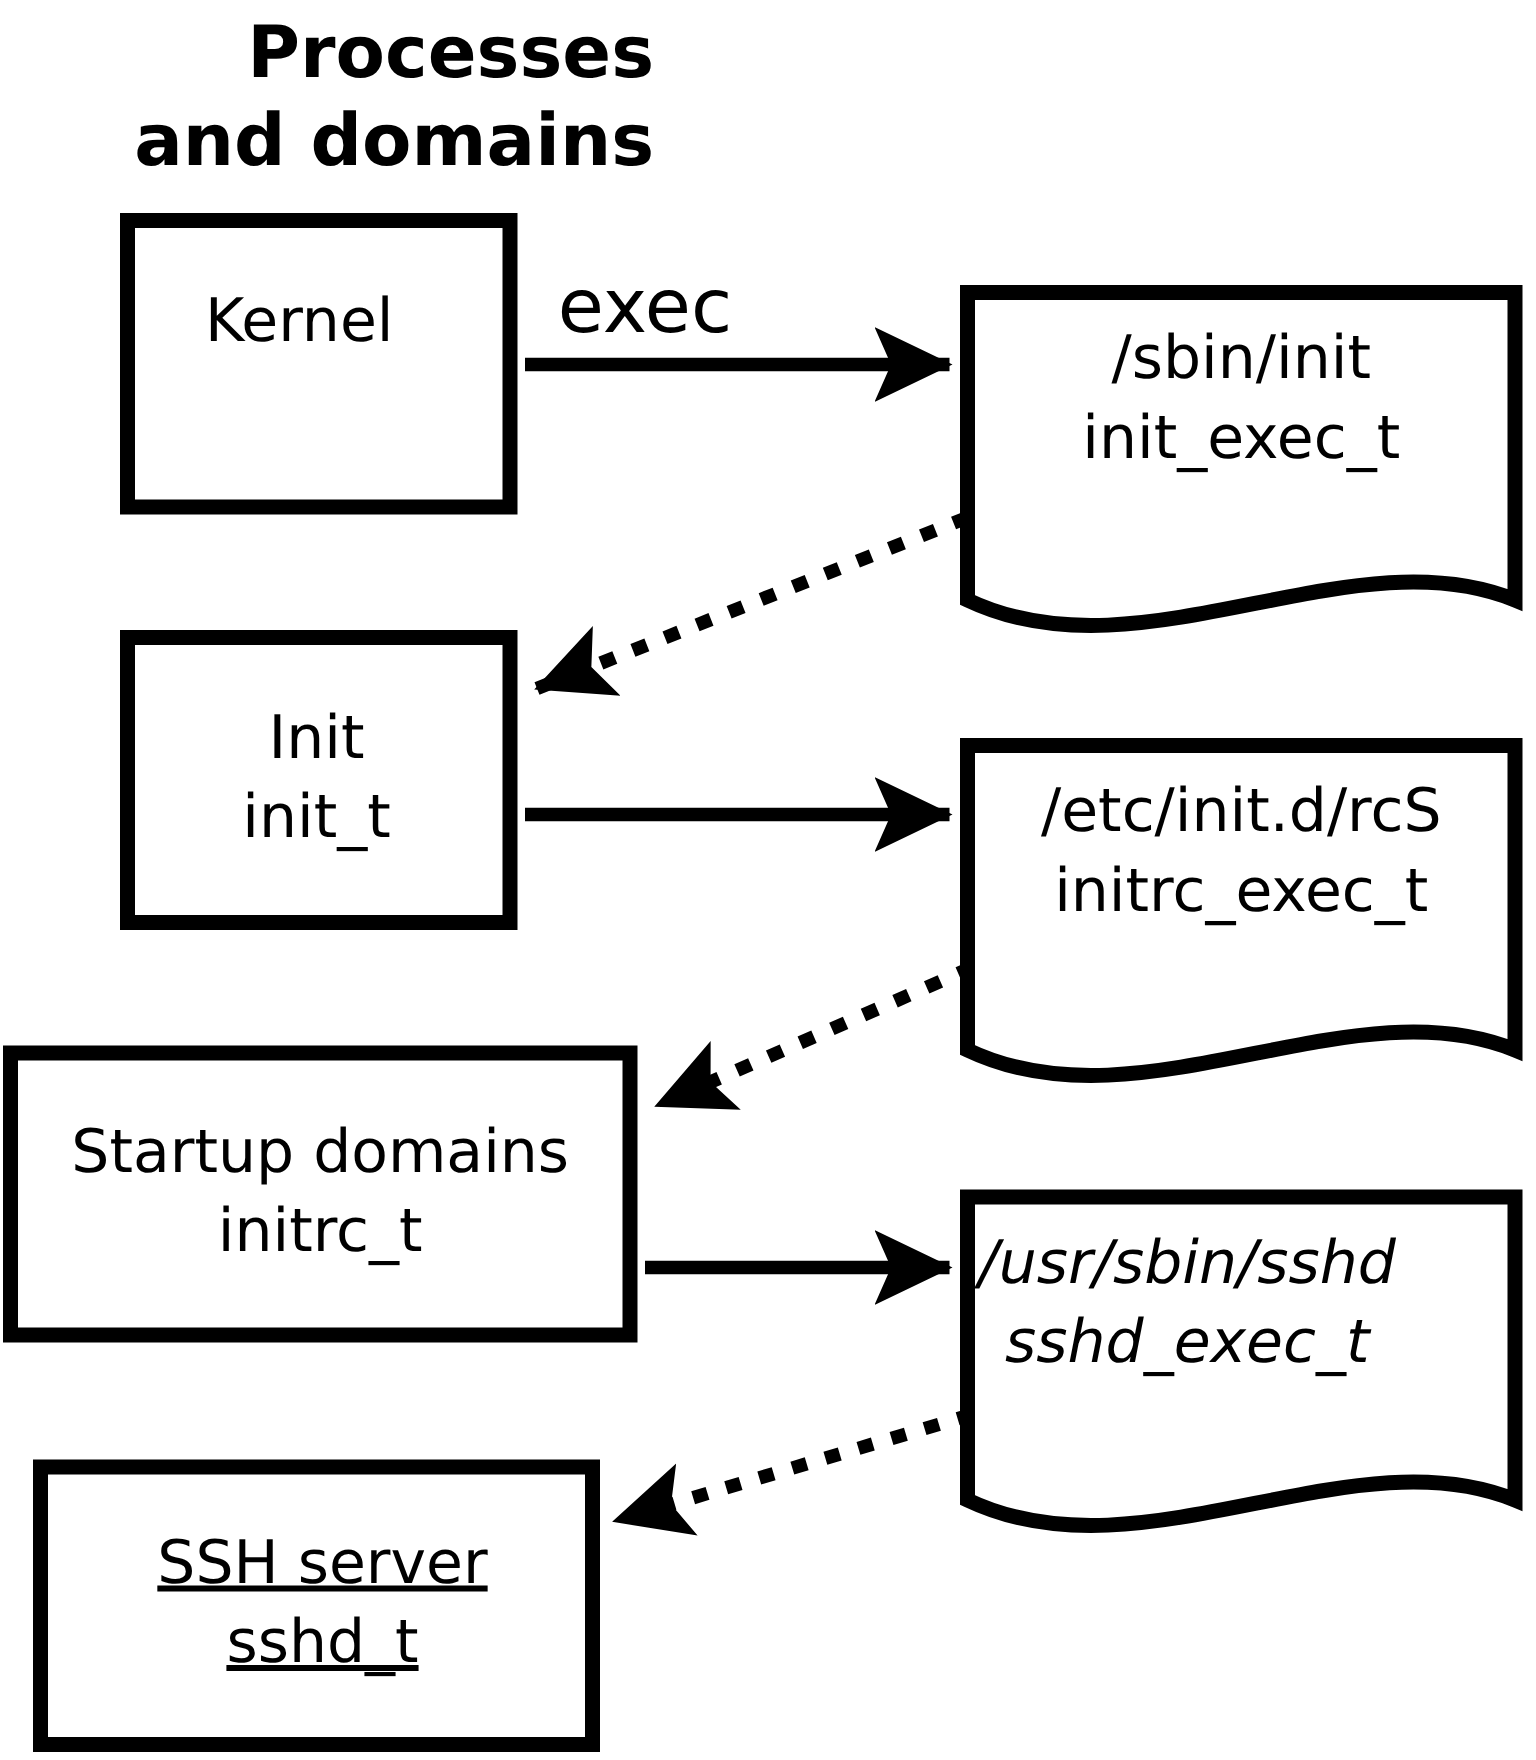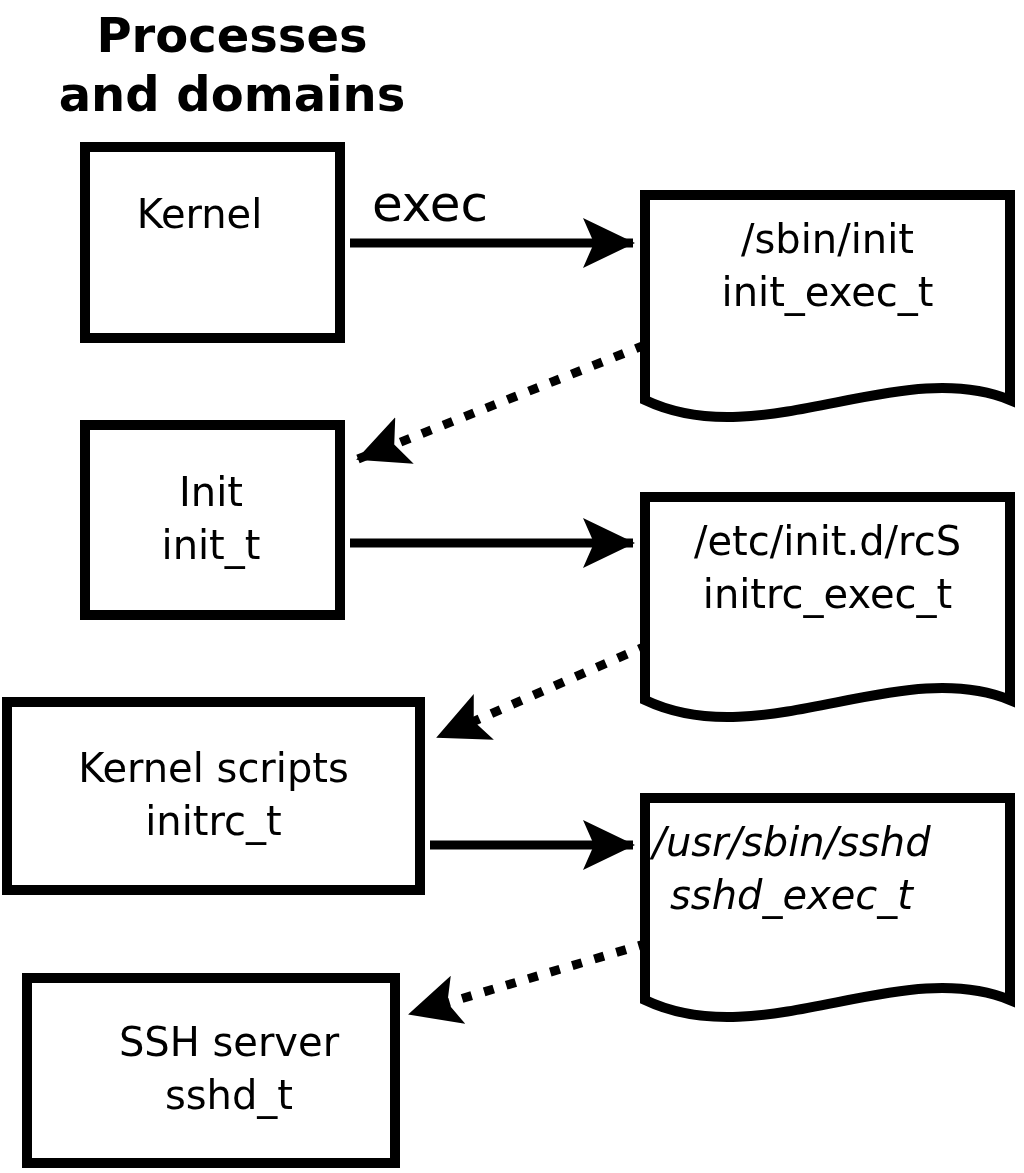--- a/index.html
+++ b/index.html
@@ -64,37 +64,37 @@
 
     <line x1="350" y1="243" x2="633" y2="243" stroke="#000000" stroke-width="9" marker-end="url(#ah)"></line>
     <line x1="350" y1="543" x2="633" y2="543" stroke="#000000" stroke-width="9" marker-end="url(#ah)"></line>
     <line x1="430" y1="845" x2="633" y2="845" stroke="#000000" stroke-width="9" marker-end="url(#ah)"></line>
 
     <line x1="645" y1="345" x2="358" y2="459" stroke="#000000" stroke-width="9" stroke-dasharray="10 13" marker-end="url(#ah)"></line>
     <line x1="648" y1="645" x2="438" y2="737" stroke="#000000" stroke-width="9" stroke-dasharray="10 13" marker-end="url(#ah)"></line>
     <line x1="648" y1="943" x2="410" y2="1014" stroke="#000000" stroke-width="9" stroke-dasharray="10 13" marker-end="url(#ah)"></line>
   </svg>
 
-  <div class="txt hdr" style="left:16px; top:6px; width:432px;">
+  <div class="txt hdr" style="left:4px; top:6px; width:432px;text-align:right;">
     <div>Processes</div>
     <div>and domains</div>
   </div>
 
   <div class="txt nodelabel" style="left:80px; top:188px; width:239px;">
     <div>Kernel</div>
   </div>
   <div class="txt nodelabel" style="left:80px; top:466px; width:262px;">
     <div>Init</div>
     <div>init_t</div>
   </div>
   <div class="txt nodelabel" style="left:2px; top:742px; width:423px;">
-    <div>Kernel scripts</div>
+    <div>Startup domains</div>
     <div>initrc_t</div>
   </div>
-  <div class="txt nodelabel" style="left:36px; top:1016px; width:386px;">
+  <div class="txt nodelabel" style="left:22px; top:1016px; width:386px;text-decoration:underline;">
     <div>SSH server</div>
     <div>sshd_t</div>
   </div>
 
   <div class="txt nodelabel" style="left:640px; top:213px; width:375px;text-align:center;">
     <div>/sbin/init</div>
     <div>init_exec_t</div>
   </div>
   <div class="txt nodelabel" style="left:640px; top:515px; width:375px;">
     <div>/etc/init.d/rcS</div>

